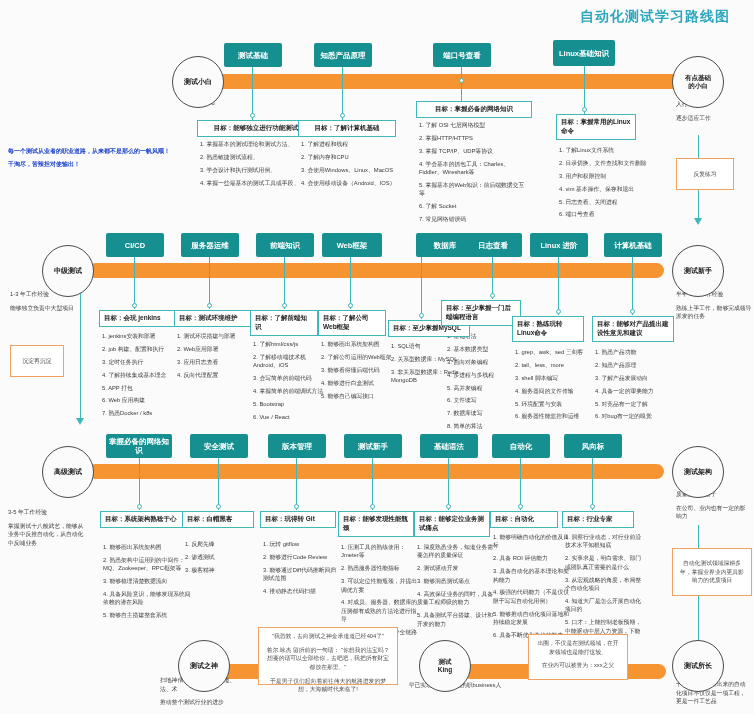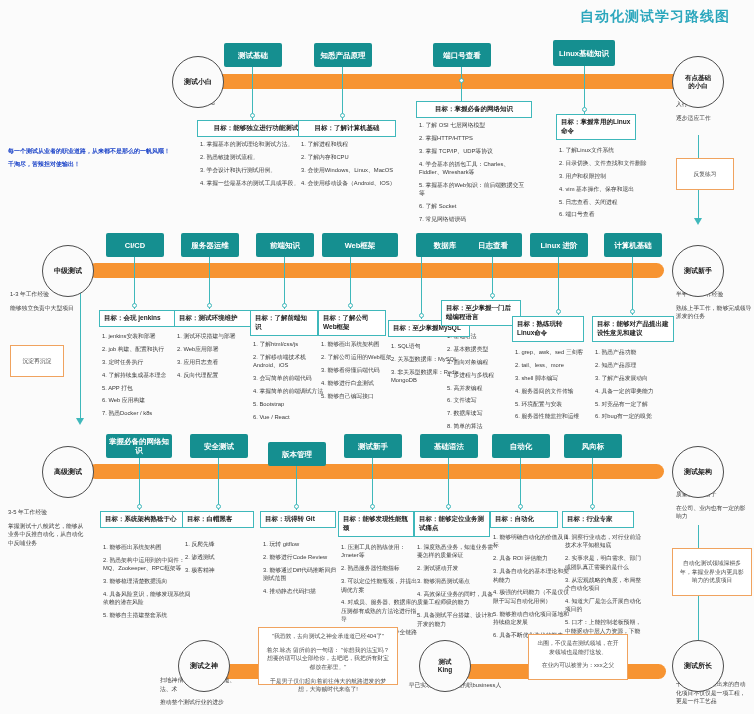--- a/index.html
+++ b/index.html
@@ -256,21 +256,21 @@
   </div>
   <div class="list" style="left:253px; top:340px; width:74px;">
     <div>1. 了解html/css/js</div>
     <div>2. 了解移动端技术栈 Android、iOS</div>
     <div>3. 会写简单的前端代码</div>
     <div>4. 掌握简单的前端调试方法</div>
     <div>5. Bootstrap</div>
     <div>6. Vue / React</div>
   </div>
 
-  <div class="topic" style="left:322px; top:233px; width:76px; height:24px;">
+  <div class="topic" style="left:322px; top:233px; width:60px; height:24px;">
     <span>Web框架</span>
   </div>
   <div class="stem" style="left:350px; top:257px; height:52px;"></div>
   <div class="dot" style="left:348px; top:303px;"></div>
   <div class="goal" style="left:318px; top:310px; width:68px;">
     <span>目标：了解公司Web框架</span>
   </div>
   <div class="list" style="left:321px; top:340px; width:76px;">
     <div>1. 能够画出系统架构图</div>
     <div>2. 了解公司运用的Web框架</div>
@@ -390,21 +390,21 @@
   <div class="dot" style="left:216px; top:504px;"></div>
   <div class="goal" style="left:182px; top:511px; width:72px;">
     <span>目标：白帽黑客</span>
   </div>
   <div class="list" style="left:185px; top:540px; width:72px;">
     <div>1. 反爬先锋</div>
     <div>2. 渗透测试</div>
     <div>3. 极客精神</div>
   </div>
 
-  <div class="topic" style="left:268px; top:434px; width:58px; height:24px;margin-top:8px;">
+  <div class="topic" style="left:268px; top:434px; width:58px; height:24px;">
     <span>版本管理</span>
   </div>
   <div class="stem" style="left:296px; top:458px; height:52px;"></div>
   <div class="dot" style="left:294px; top:504px;"></div>
   <div class="goal" style="left:260px; top:511px; width:76px;">
     <span>目标：玩得转 Git</span>
   </div>
   <div class="list" style="left:263px; top:540px; width:76px;">
     <div>1. 玩转 gitflow</div>
     <div>2. 能够进行Code Review</div>

